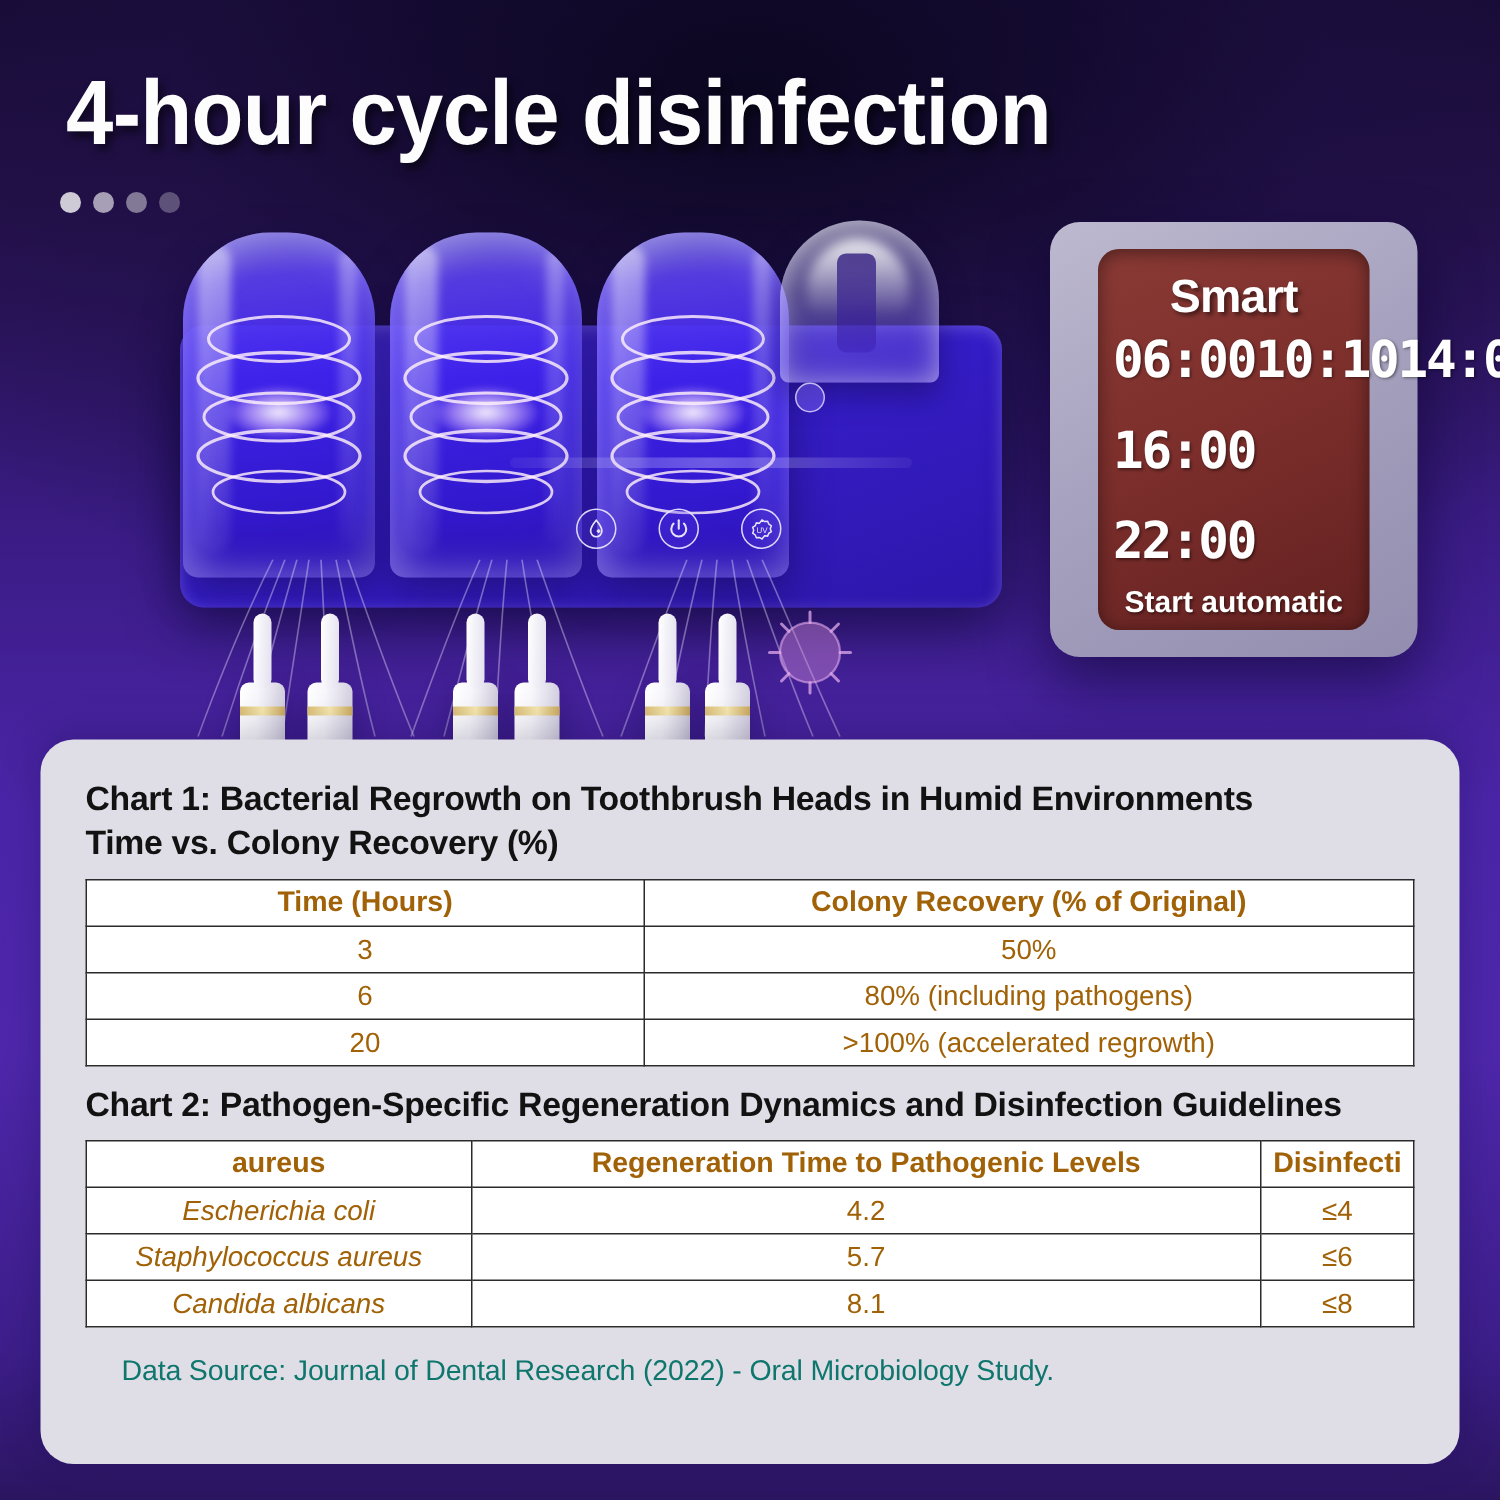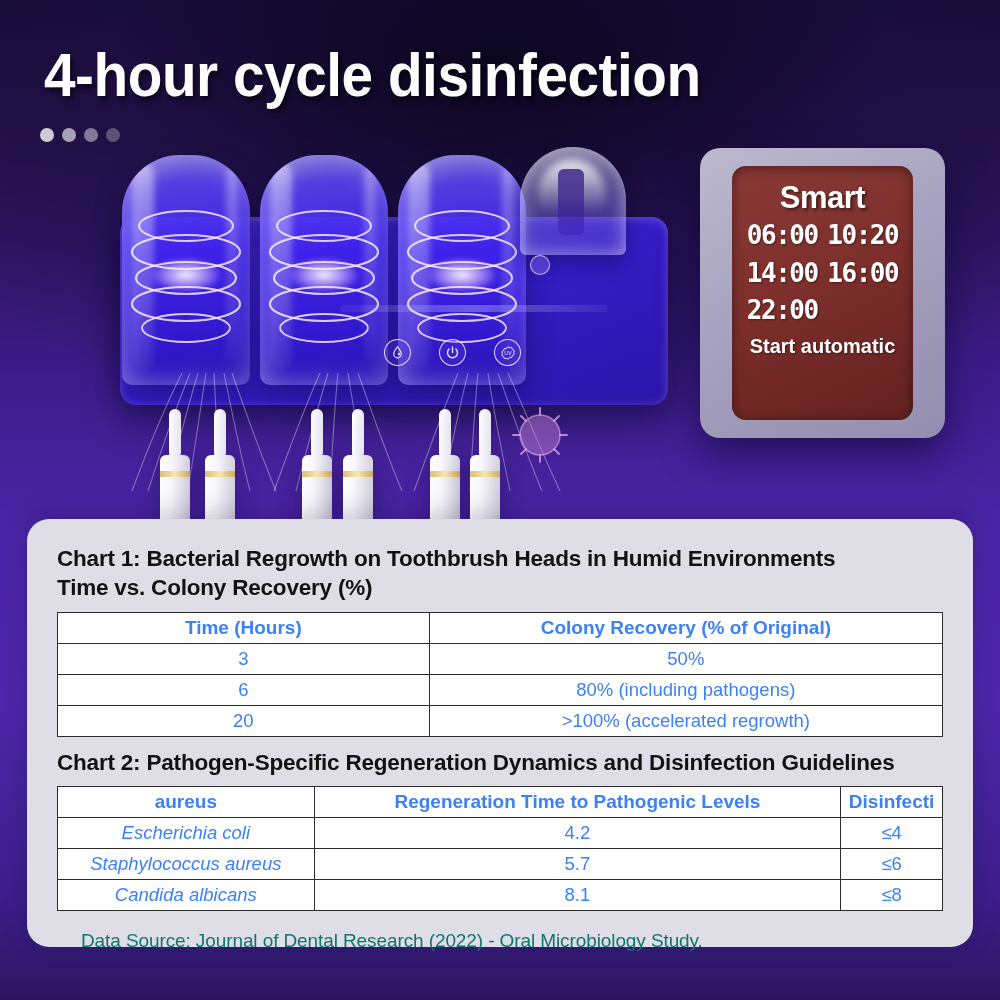--- a/index.html
+++ b/index.html
@@ -222,42 +222,42 @@
   }
   .smart-title {
     font-size: 31px; font-weight: 700;
     letter-spacing: -0.5px;
     text-shadow: 2px 2px 3px rgba(0,0,0,0.5);
     line-height: 1;
     margin-bottom: 6px;
   }
   .time-grid {
     display: grid;
-    grid-template-columns: 1fr 1fr;
-    row-gap: 5px;
+    grid-template-columns: 1fr 1fr 1fr;
+    row-gap: 18px;
     font-family: "DejaVu Sans Mono", monospace;
-    font-size: 26px;
+    font-size: 34px;
     font-weight: 700;
     letter-spacing: -1.5px;
     line-height: 1.25;
     text-shadow: 1px 1px 2px rgba(0,0,0,0.45);
   }
   .time-grid span { white-space: nowrap; }
   .time-grid .last { grid-column: 1 / 2; text-align: center; }
   .smart-foot {
     margin-top: 8px;
     font-size: 20px; font-weight: 700;
     text-shadow: 1px 1px 2px rgba(0,0,0,0.45);
   }
 
   
   .card {
     position: absolute;
-    left: 27px; top: 519px;
-    width: 946px; height: 428px;
+    left: 27px; top: 493px;
+    width: 946px; height: 483px;
     background: #dfdde6;
     border-radius: 22px;
     box-shadow: 0 -4px 26px rgba(10,5,40,0.22);
     padding: 26px 30px 0 30px;
   }
   .chart-title {
     color: #121212;
     font-size: 22.5px;
     font-weight: 600;
     line-height: 1.28;
@@ -267,21 +267,21 @@
     width: 100%;
     border-collapse: collapse;
     background: #ffffff;
     table-layout: fixed;
     margin-top: 9px;
     border: 1.6px solid #2b2b2b;
   }
   table.data th, table.data td {
     border: 1.3px solid #2b2b2b;
     text-align: center;
-    color: #3b82f6;
+    color: #a16207;
     font-size: 18.5px;
     padding: 4px 4px;
     height: 29px;
   }
   table.data th { font-weight: 700; font-size: 19px; }
   .t1 col.c-a { width: 42%; }
   .t2 col.c-a { width: 29%; }
   .t2 col.c-c { width: 11.5%; }
   .t2 td.patho { font-style: italic; }
   .gap { height: 12px; }
@@ -428,21 +428,21 @@
         <path d="M21 49 l-5 5"></path>
         <path d="M49 49 l5 5"></path>
     </g>
   </svg>
 
   <div class="smart-frame">
     <div class="smart-screen">
       <div class="smart-title">Smart</div>
       <div class="time-grid">
         <span>06:00</span>
-        <span>10:20</span>
+        <span>10:10</span>
         <span>14:00</span>
         <span>16:00</span>
         <span class="last">22:00</span>
       </div>
       <div class="smart-foot">Start automatic</div>
     </div>
   </div>
 
   <div class="card">
 

